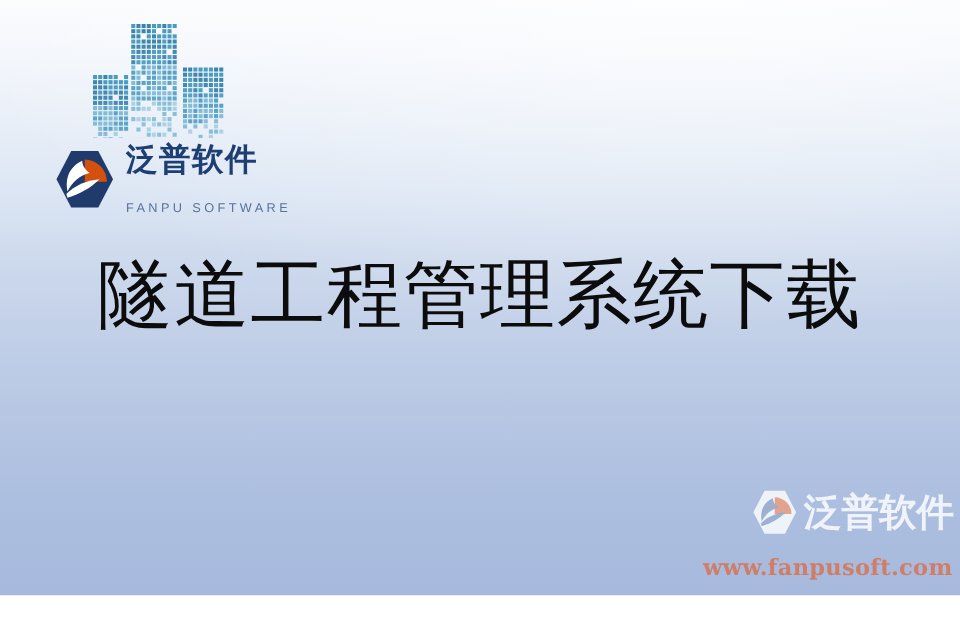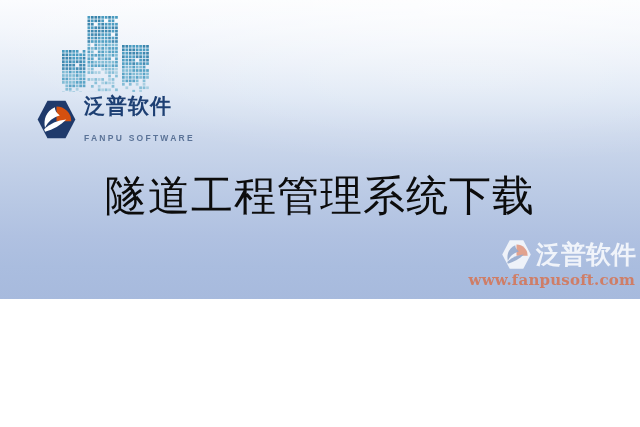--- a/index.html
+++ b/index.html
@@ -5,21 +5,21 @@
 <style>
   html, body {
     margin: 0;
     padding: 0;
     background: #ffffff;
   }
 
   .banner {
     position: relative;
     width: 640px;
-    height: 299px;
+    height: 397px;
     overflow: hidden;
     font-family: "Liberation Sans", "DejaVu Sans", sans-serif;
     
     background:
       linear-gradient(to bottom,
         #fbfcfe 0%,
         #f4f7fc 9%,
         #e9eff8 20%,
         #dce6f4 32%,
         #ccd8ec 45%,
@@ -72,36 +72,36 @@
     font-family: "DejaVu Sans", "Liberation Sans", sans-serif;
     font-size: 21px;
     font-weight: 700;
     color: #1d3f73;
     letter-spacing: 1px;
     white-space: nowrap;
   }
   .brand-en {
     font-family: "Liberation Sans", sans-serif;
     font-size: 8.5px;
-    font-weight: 700;
+    font-weight: 400;
     color: #5b7397;
     letter-spacing: 2.25px;
     margin-top: 17px;
     white-space: nowrap;
   }
 
   
   .headline {
     position: absolute;
     left: 0;
     right: 0;
     top: 168px;
     text-align: center;
     font-family: "DejaVu Serif", "Liberation Serif", serif;
-    font-size: 42px;
+    font-size: 50px;
     line-height: 56px;
     color: #0c0c0c;
     letter-spacing: 1px;
     white-space: nowrap;
   }
   .headline .line { display: block; }
 
   
   .watermark {
     position: absolute;
@@ -126,21 +126,21 @@
     letter-spacing: 0px;
     line-height: 1;
     white-space: nowrap;
   }
   .wm-url {
     font-family: "DejaVu Serif", "Liberation Serif", serif;
     font-size: 15px;
     font-weight: 700;
     color: rgba(216,110,72,0.80);
     letter-spacing: 0.2px;
-    margin-top: 1px;
+    margin-top: 12px;
     margin-right: 1px;
     white-space: nowrap;
   }
 </style>
 </head>
 <body>
 
 <div class="banner">
 
   <div class="skyline">

